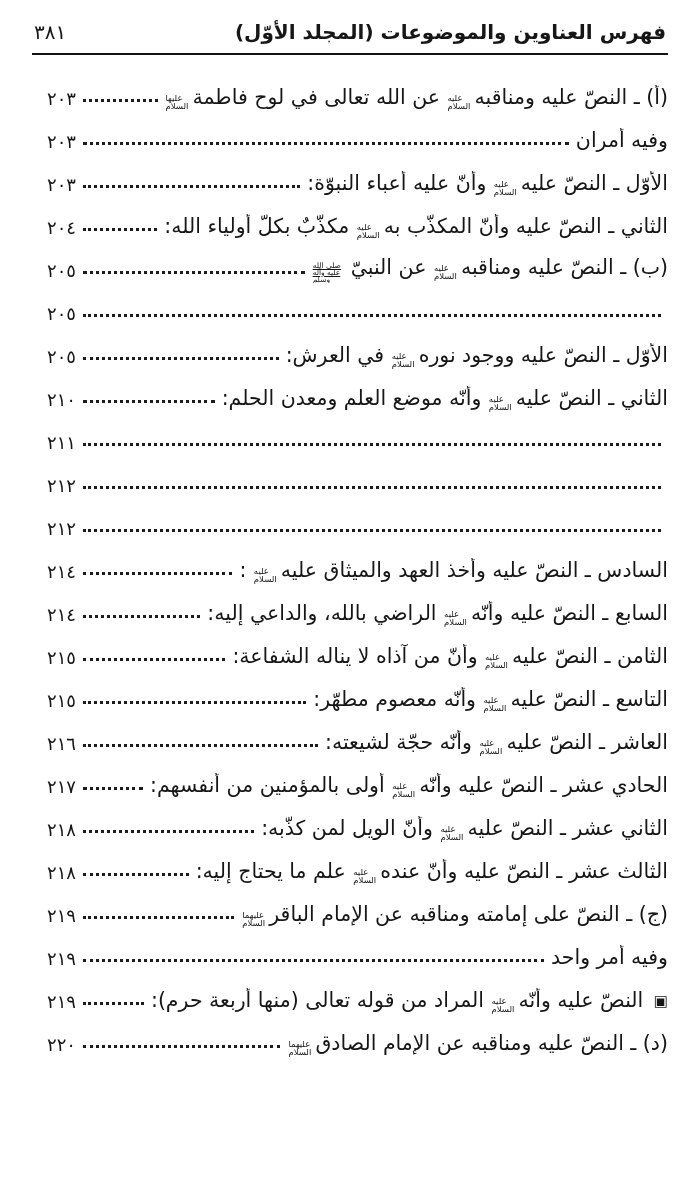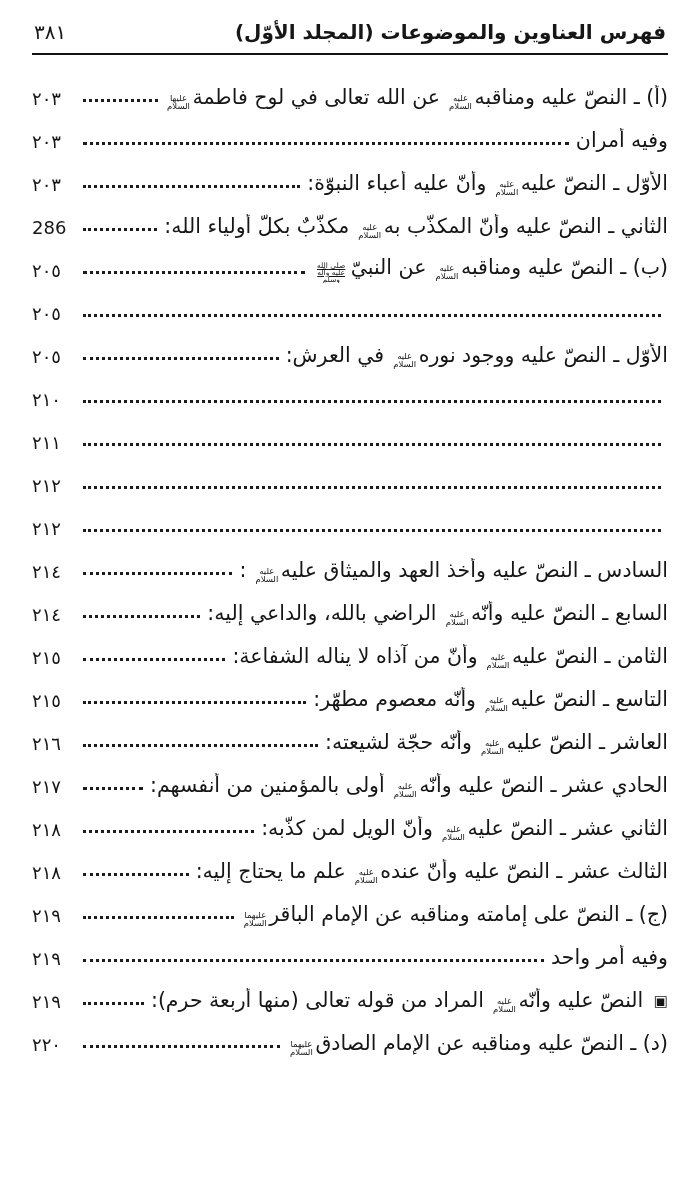--- a/index.html
+++ b/index.html
@@ -54,42 +54,42 @@
   .bullet {
     font-size: 15px;
     vertical-align: 1px;
     margin-left: 4px;
   }
   .hon {
     display: inline-block;
     width: 26px;
     font-size: 8.5px;
     line-height: 0.95;
-    text-align: center;
+    text-align: left;
     white-space: normal;
     word-break: keep-all;
     vertical-align: -5px;
     margin: 0 1px;
   }
   .hon.big {
     width: 37px;
     font-size: 7.5px;
     vertical-align: -8px;
     text-decoration: underline;
   }
   .leader {
     flex: 1 1 auto;
     min-width: 12px;
     border-bottom: 3px dotted #1c1c1c;
     margin: 0 7px 9px 7px;
   }
   .pagenum {
     font-size: 18px;
     min-width: 44px;
-    text-align: left;
+    text-align: right;
     padding-bottom: 2px;
     white-space: nowrap;
   }
 </style>
 </head>
 <body>
 
 <div class="page">
 
   <div class="hdr">
@@ -111,37 +111,38 @@
         <span class="pagenum">٢٠٣</span>
       </div>
       <div class="row">
         <span class="entry-text"><span>الأوّل ـ النصّ عليه</span><span class="hon">عليه السلام</span><span> وأنّ عليه أعباء النبوّة:</span></span>
         <span class="leader"></span>
         <span class="pagenum">٢٠٣</span>
       </div>
       <div class="row">
         <span class="entry-text"><span>الثاني ـ النصّ عليه وأنّ المكذّب به</span><span class="hon">عليه السلام</span><span> مكذّبٌ بكلّ أولياء الله:</span></span>
         <span class="leader"></span>
-        <span class="pagenum">286</span>
+        <span class="pagenum">٢٠٤</span>
       </div>
       <div class="row">
         <span class="entry-text"><span>(ب) ـ النصّ عليه ومناقبه</span><span class="hon">عليه السلام</span><span> عن النبيّ</span><span class="hon big">صلى الله عليه وآله وسلم</span></span>
         <span class="leader"></span>
         <span class="pagenum">٢٠٥</span>
       </div>
       <div class="row">
         <span class="leader"></span>
         <span class="pagenum">٢٠٥</span>
       </div>
       <div class="row">
         <span class="entry-text"><span>الأوّل ـ النصّ عليه ووجود نوره</span><span class="hon">عليه السلام</span><span> في العرش:</span></span>
         <span class="leader"></span>
         <span class="pagenum">٢٠٥</span>
       </div>
       <div class="row">
+        <span class="entry-text"><span>الثاني ـ النصّ عليه</span><span class="hon">عليه السلام</span><span> وأنّه موضع العلم ومعدن الحلم:</span></span>
         <span class="leader"></span>
         <span class="pagenum">٢١٠</span>
       </div>
       <div class="row">
         <span class="leader"></span>
         <span class="pagenum">٢١١</span>
       </div>
       <div class="row">
         <span class="leader"></span>
         <span class="pagenum">٢١٢</span>

